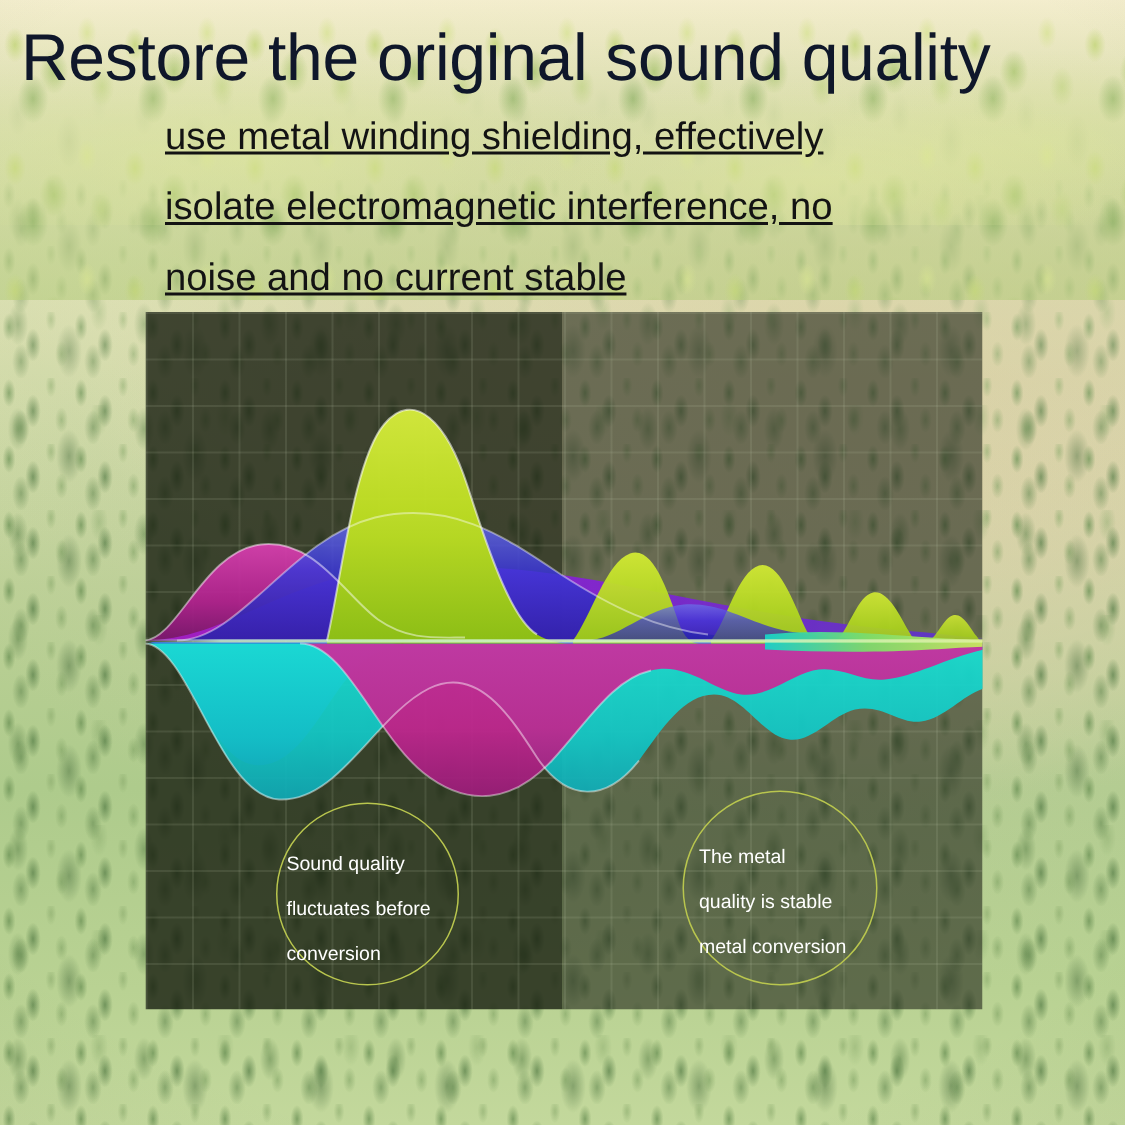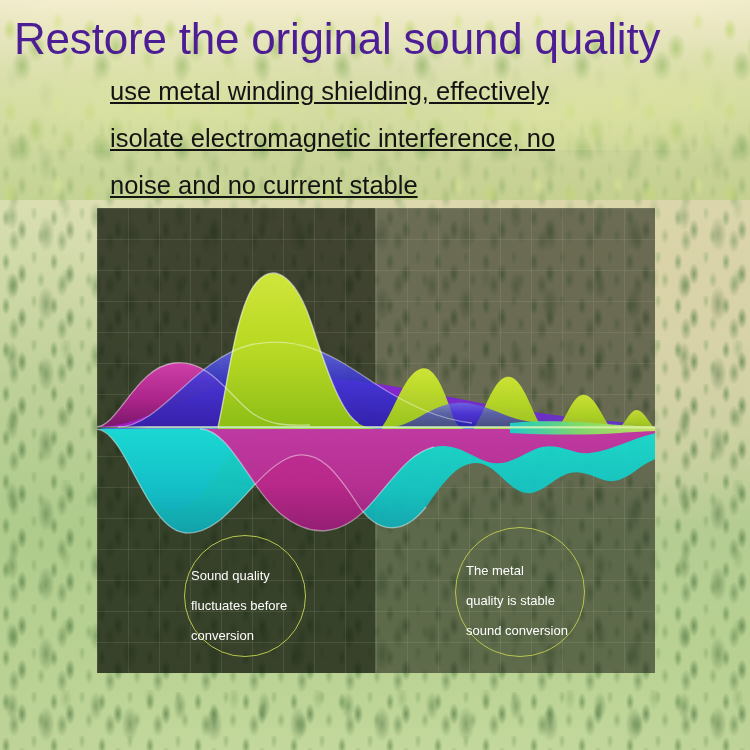--- a/index.html
+++ b/index.html
@@ -89,21 +89,21 @@
   }
 
   
   .title {
     position: absolute;
     left: 14px; top: 14px;
     width: 730px;
     font-size: 44px;
     line-height: 50px;
     font-weight: 400;
-    color: #4c1d95;
+    color: #0f172a;
     letter-spacing: -0.2px;
     white-space: nowrap;
   }
   .subtitle {
     position: absolute;
     left: 110px; top: 68px;
     width: 600px;
     font-size: 25.5px;
     line-height: 47px;
     font-weight: 400;
@@ -307,17 +307,17 @@
       <span>Sound quality</span>
       <span>fluctuates before</span>
       <span>conversion</span>
     </div>
   </div>
 
   <div class="caption" id="caption-after">
     <div class="ctext">
       <span>The metal</span>
       <span>quality is stable</span>
-      <span>sound conversion</span>
+      <span>metal conversion</span>
     </div>
   </div>
 
 </div>
 
 </body></html>

